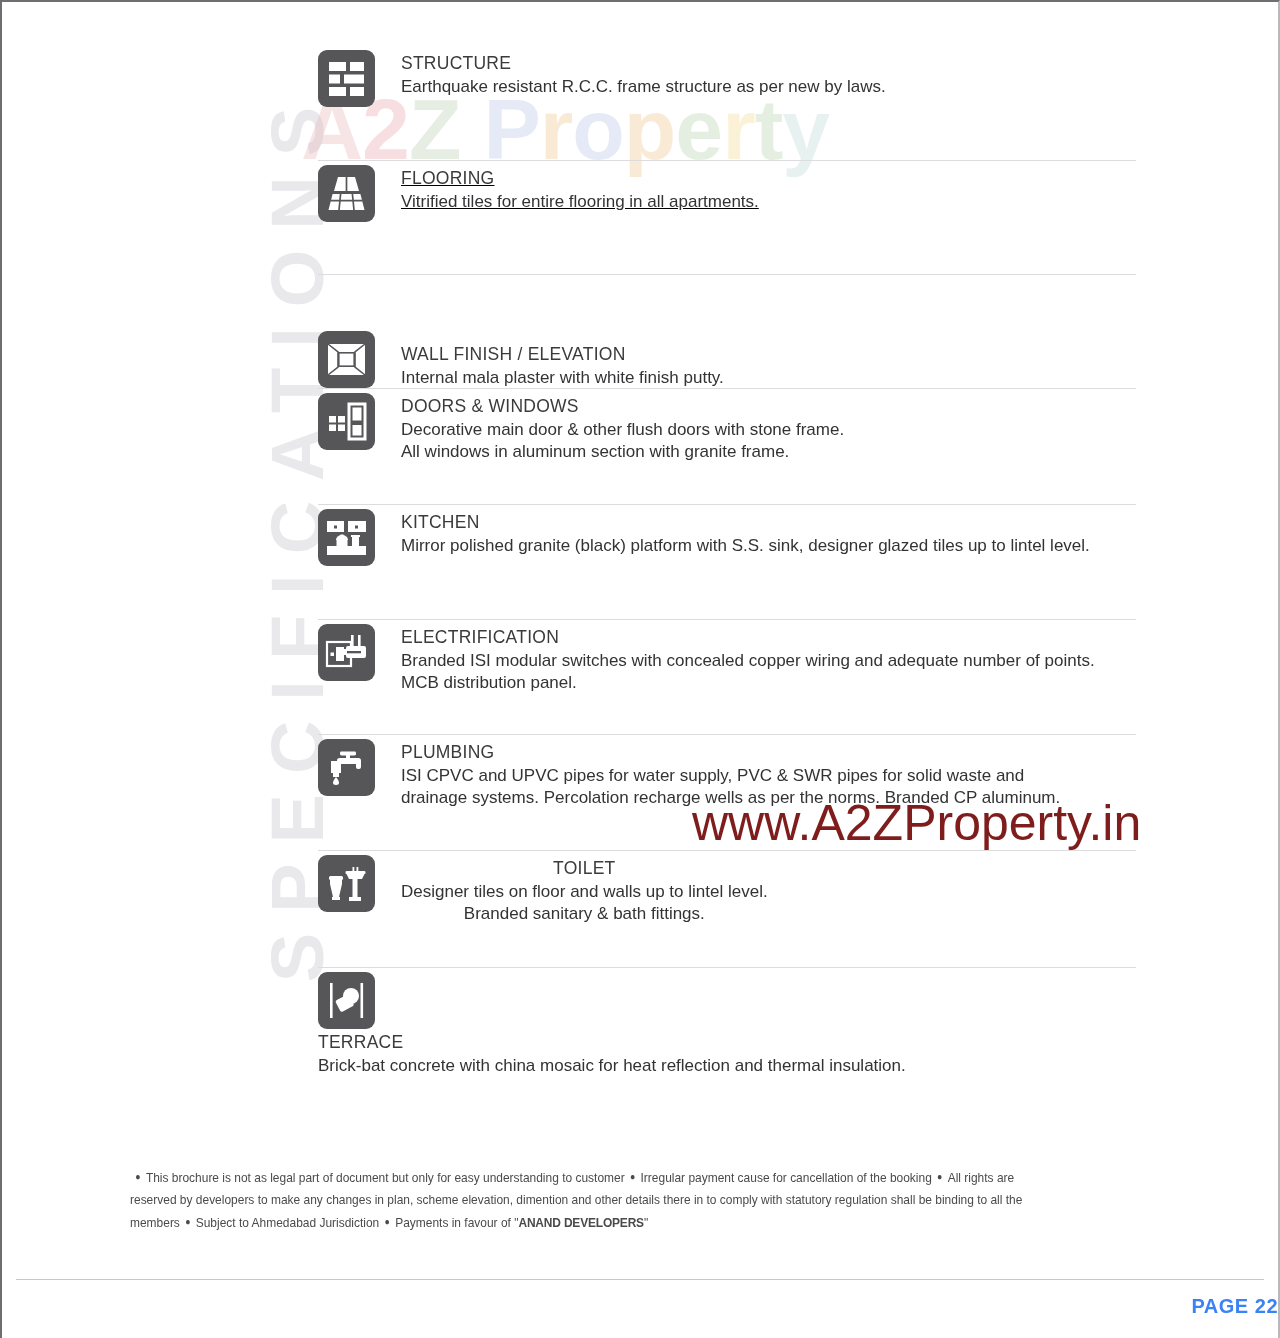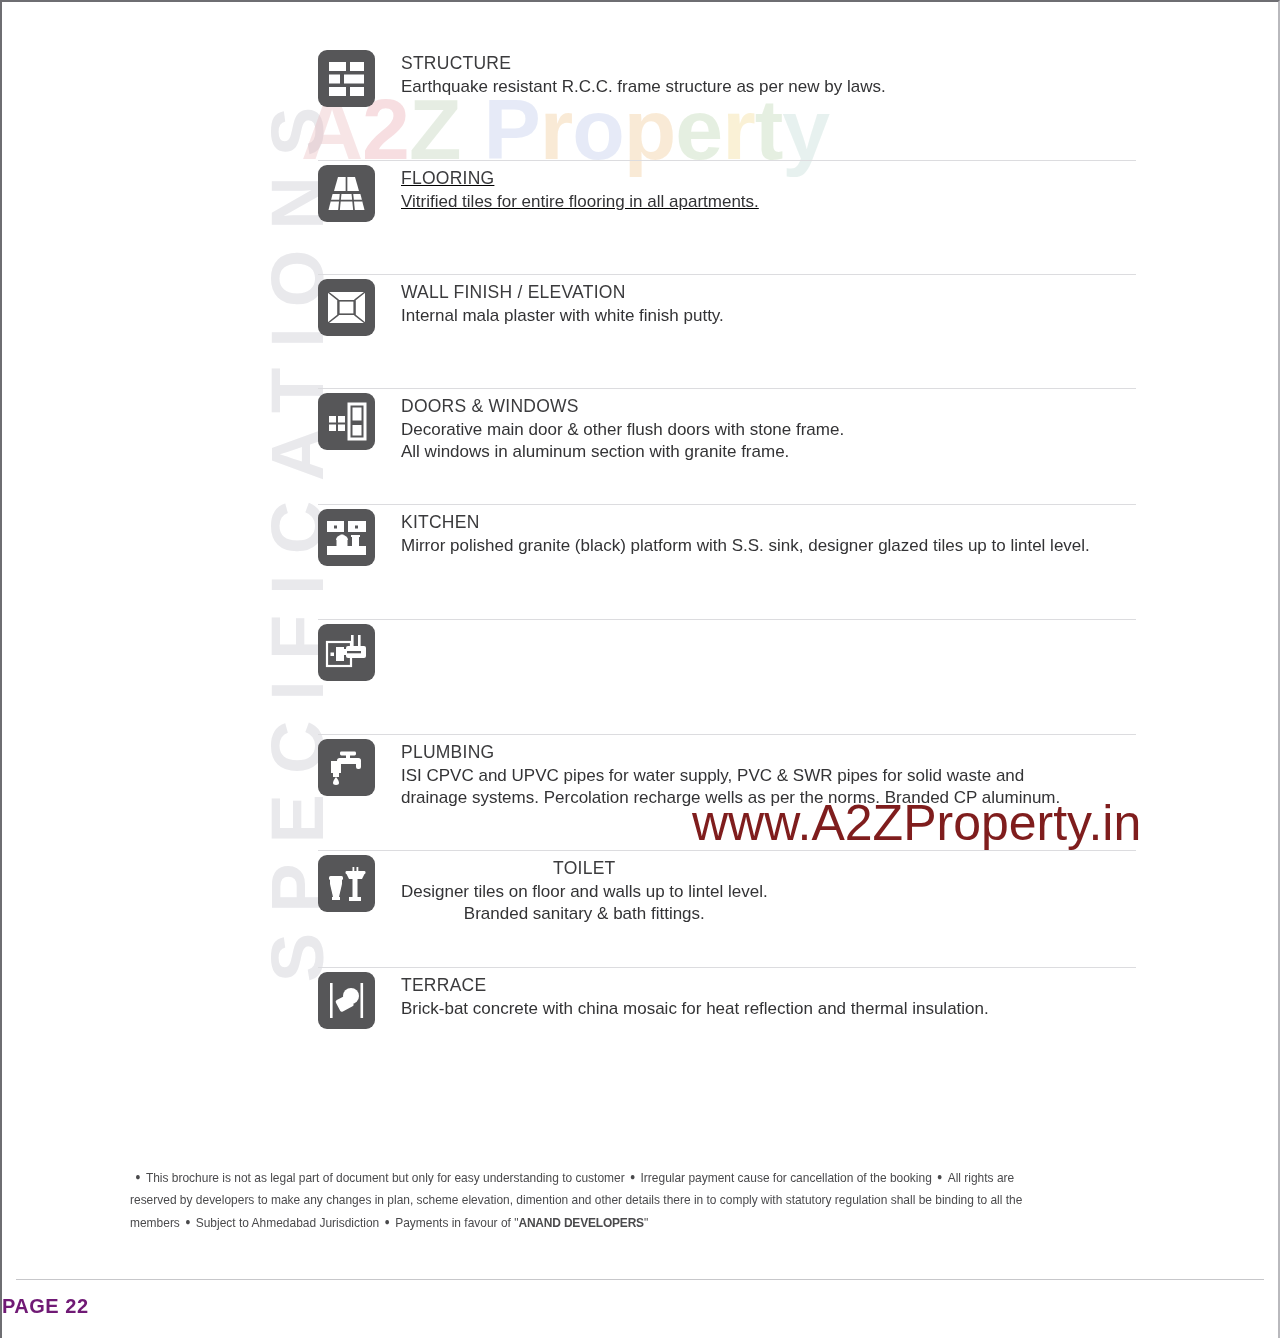--- a/index.html
+++ b/index.html
@@ -133,24 +133,24 @@
     right: 14px;
     top: 1277px;
     height: 1px;
     background: #c7c7ca;
   }
   .page-number {
     position: absolute;
     left: 0;
     right: 0;
     top: 1293px;
-    text-align: left;
+    text-align: right;
     font-size: 20px;
     font-weight: bold;
-    color: #701a75;
+    color: #3b82f6;
     letter-spacing: 0.5px;
   }
 </style>
 </head>
 <body>
 
 <div class="page">
 
   <div class="wm-vertical">SPECIFICATIONS</div>
 
@@ -186,21 +186,21 @@
         <line x1="34.4" y1="29" x2="36.0" y2="45"></line>
       </g>
       <line x1="28.5" y1="12" x2="28.5" y2="26" stroke="#565658" stroke-width="1.7"></line>
     </svg>
         </div>
         <div class="spec-text">
           <div class="spec-title">FLOORING</div>
           <div class="spec-desc">Vitrified tiles for entire flooring in all apartments.</div>
         </div>
       </div>
-      <div class="spec-row" style="min-height: 114px; padding-top: 4px;">
+      <div class="spec-row" style="min-height: 114px; padding-top: 4px; align-items: flex-end;">
         <div class="icon-box">
     <svg viewBox="0 0 57 57">
       <path d="M10 13 L47 13 L47 44 L10 44 Z M10 13 L20 21 L20 36 L10 44 Z" fill="#ffffff"></path>
       <path d="M10 13 L47 13 L37 21 L20 21 Z" fill="#ffffff"></path>
       <path d="M47 13 L47 44 L37 36 L37 21 Z" fill="#ffffff"></path>
       <path d="M10 44 L47 44 L37 36 L20 36 Z" fill="#ffffff"></path>
       <rect x="20" y="21" width="17" height="15" fill="#ffffff"></rect>
       <g stroke="#565658" stroke-width="1.6" fill="none">
         <path d="M10 13 L20 21 L20 36 L10 44"></path>
         <path d="M47 13 L37 21 L37 36 L47 44"></path>
@@ -258,20 +258,25 @@
       <rect x="9" y="18" width="24" height="24" fill="none" stroke="#ffffff" stroke-width="2.2"></rect>
       <rect x="18" y="23" width="8" height="14" fill="#ffffff"></rect>
       <rect x="12.5" y="28.5" width="3.5" height="3.5" fill="#ffffff"></rect>
       <rect x="28" y="22" width="20" height="12" rx="2" fill="#ffffff"></rect>
       <rect x="24" y="25" width="6" height="6" fill="#ffffff"></rect>
       <rect x="33" y="11" width="2.6" height="11" fill="#ffffff"></rect>
       <rect x="40" y="11" width="2.6" height="11" fill="#ffffff"></rect>
       <rect x="29" y="27" width="14" height="2.3" fill="#565658"></rect>
     </svg>
         </div>
+        <div class="spec-text">
+          <div class="spec-title">ELECTRIFICATION</div>
+          <div class="spec-desc">Branded ISI modular switches with concealed copper wiring and adequate number of points.</div>
+          <div class="spec-desc">MCB distribution panel.</div>
+        </div>
       </div>
       <div class="spec-row" style="min-height: 116px; padding-top: 4px;">
         <div class="icon-box">
     <svg viewBox="0 0 57 57">
       <rect x="22" y="12.5" width="16" height="4" rx="1.4" fill="#ffffff"></rect>
       <rect x="28" y="14" width="4" height="7" fill="#ffffff"></rect>
       <rect x="19" y="19" width="24" height="6" rx="2.5" fill="#ffffff"></rect>
       <rect x="13" y="22" width="10" height="12" fill="#ffffff"></rect>
       <rect x="38" y="22" width="5" height="8" rx="2" fill="#ffffff"></rect>
       <rect x="15" y="33" width="6" height="5" fill="#ffffff"></rect>
@@ -297,21 +302,21 @@
       <rect x="34.5" y="12" width="1.8" height="4" fill="#ffffff"></rect>
       <rect x="38.5" y="12" width="1.8" height="4" fill="#ffffff"></rect>
     </svg>
         </div>
         <div class="spec-text">
           <div class="spec-title">TOILET</div>
           <div class="spec-desc">Designer tiles on floor and walls up to lintel level.</div>
           <div class="spec-desc">Branded sanitary &amp; bath fittings.</div>
         </div>
       </div>
-      <div class="spec-row" style="min-height: 70px; padding-top: 4px;">
+      <div class="spec-row" style="min-height: 70px; padding-top: 4px; flex-direction: column;">
         <div class="icon-box">
     <svg viewBox="0 0 57 57">
       <rect x="12" y="11" width="2.6" height="35" fill="#ffffff"></rect>
       <rect x="42.5" y="11" width="2.6" height="35" fill="#ffffff"></rect>
       <circle cx="33" cy="24" r="8" fill="#ffffff"></circle>
       <rect x="19" y="25" width="15" height="13" rx="2" fill="#ffffff" transform="rotate(-28 26 31)"></rect>
     </svg>
         </div>
         <div class="spec-text">
           <div class="spec-title">TERRACE</div>

